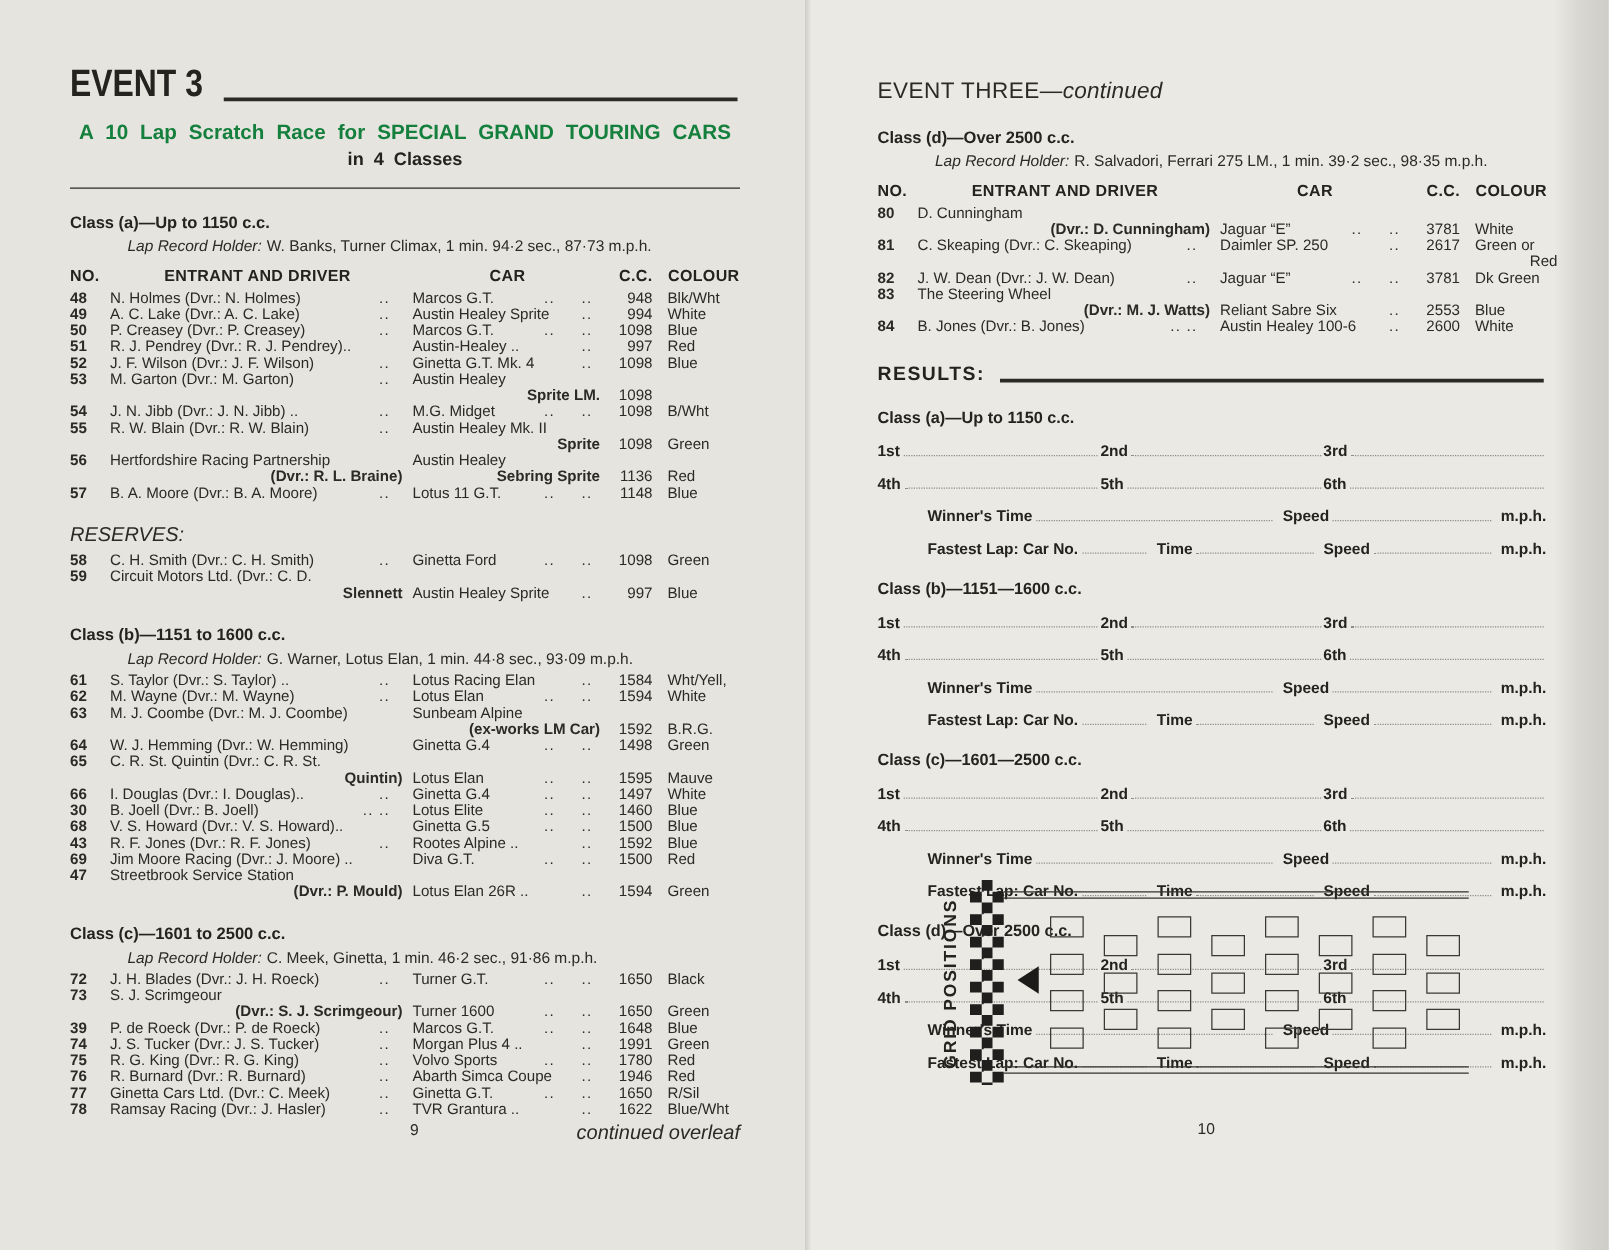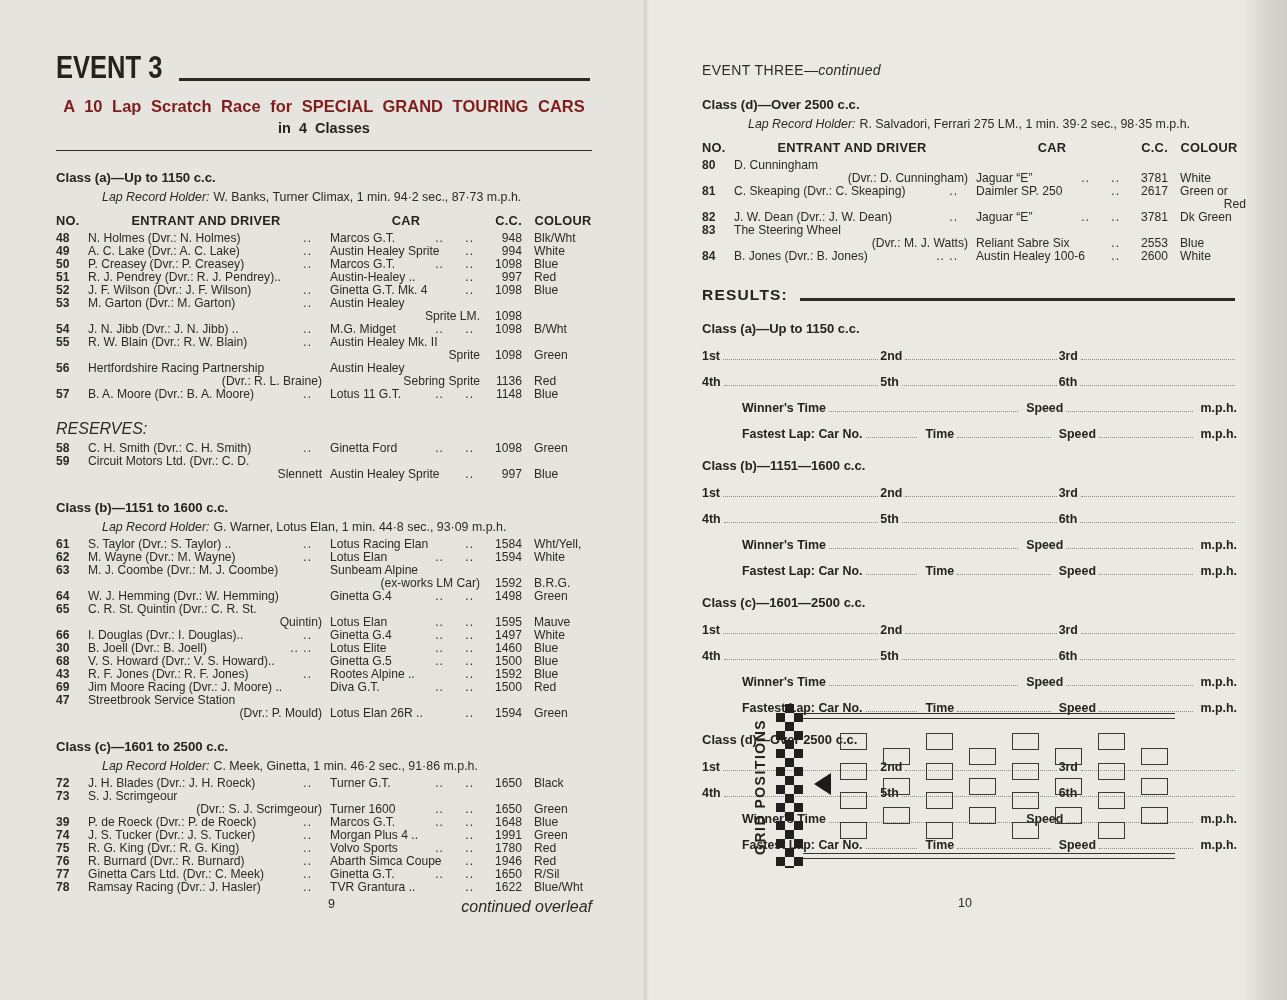--- a/index.html
+++ b/index.html
@@ -11,21 +11,21 @@
   .spine{position:absolute;left:644px;top:0;width:6px;height:1000px;
          background:linear-gradient(to right,rgba(0,0,0,0.10),rgba(0,0,0,0.02) 60%,rgba(0,0,0,0));}
   .edge-shade{position:absolute;right:0;top:0;width:44px;height:1000px;pointer-events:none;
          background:linear-gradient(to right,rgba(60,58,52,0) 0,rgba(60,58,52,0.10) 45%,rgba(60,58,52,0.16) 100%);}
 
   
   .title-row{display:flex;align-items:flex-end;}
   .event-title{margin:0;font-size:29px;font-weight:bold;letter-spacing:0px;white-space:nowrap;
                transform:scaleX(.88) scaleY(1.05);transform-origin:left bottom;color:#242320;}
   .title-rule{flex:1;border-bottom:3.5px solid #2b2a27;margin:0 2px 4px 2px;}
-  .subtitle{text-align:center;font-weight:bold;font-size:16.5px;margin-top:12px;word-spacing:5px;color:#7f1d1d;}
+  .subtitle{text-align:center;font-weight:bold;font-size:16.5px;margin-top:12px;word-spacing:5px;color:#15803d;}
   .subtitle2{text-align:center;font-weight:bold;font-size:14.5px;margin-top:4px;word-spacing:4px;color:#242320;}
   .top-rule{border-bottom:1.5px solid #2b2a27;margin-top:14px;}
 
   
   .section{margin-top:19px;}
   .sec-heading{font-weight:bold;font-size:13.2px;color:#242320;}
   .res-label{font-style:italic;font-size:16px;margin-top:8px;}
   .lap-line{margin-top:5px;padding-left:46px;font-size:12.4px;}
   .lap-label{font-style:italic;padding-right:4px;}
   .col-head{display:flex;margin-top:9px;font-weight:bold;font-size:12.8px;letter-spacing:.3px;color:#242320;}
@@ -34,31 +34,31 @@
   .h-car{flex:0 0 152px;text-align:center;margin-left:6px;}
   .h-cc{flex:0 0 40px;text-align:right;}
   .h-col{flex:0 0 82px;text-align:center;}
   .rows{margin-top:4px;}
   .row-line{display:flex;line-height:13px;font-size:12.1px;}
   .c-no{flex:0 0 32px;font-weight:bold;}
   .c-ent{flex:0 0 236px;display:flex;}
   .c-car{flex:0 0 152px;display:flex;margin-left:6px;}
   .c-cc{flex:0 0 40px;text-align:right;}
   .c-col{flex:0 0 82px;padding-left:12px;display:flex;box-sizing:border-box;}
-  .ent-r,.car-r{margin-left:auto;padding-right:2px;text-align:right;}
+  .ent-r,.car-r{margin-left:auto;padding-right:2px;text-align:right;font-weight:bold;}
   .col-r{margin-left:auto;padding-right:4px;}
   .edots{margin-left:auto;padding-right:12px;letter-spacing:1px;}
   .cdots{margin-left:auto;padding-right:8px;letter-spacing:1px;word-spacing:17px;}
   .continued{text-align:right;font-style:italic;font-size:16px;margin-top:4px;}
   .page-num{position:absolute;font-size:12.5px;}
   .page-num-left{left:328px;top:897px;}
   .page-num-right{left:310px;top:896px;}
 
   
-  .running-head{font-size:14px;letter-spacing:.4px;}
+  .running-head{font-size:18px;letter-spacing:.4px;}
   .running-head .cont{font-style:italic;letter-spacing:.2px;}
   .results-head-row{display:flex;align-items:flex-end;margin-top:23px;}
   .results-heading{font-weight:bold;font-size:15.5px;letter-spacing:1.2px;color:#242320;}
   .results-rule{flex:1;border-bottom:3px solid #2b2a27;margin:0 2px 3px 12px;}
   .res-block{margin-top:17px;}
   .res-class{font-weight:bold;font-size:13px;color:#242320;}
   .res-row{display:flex;margin-top:12.5px;font-size:12.4px;}
   .res-seg{flex:1;display:flex;}
   .res-lab{font-weight:bold;white-space:nowrap;color:#242320;}
   .dotfill{flex:1;border-bottom:1.5px dotted #8f8e86;margin:0 8px 3px 3px;}

